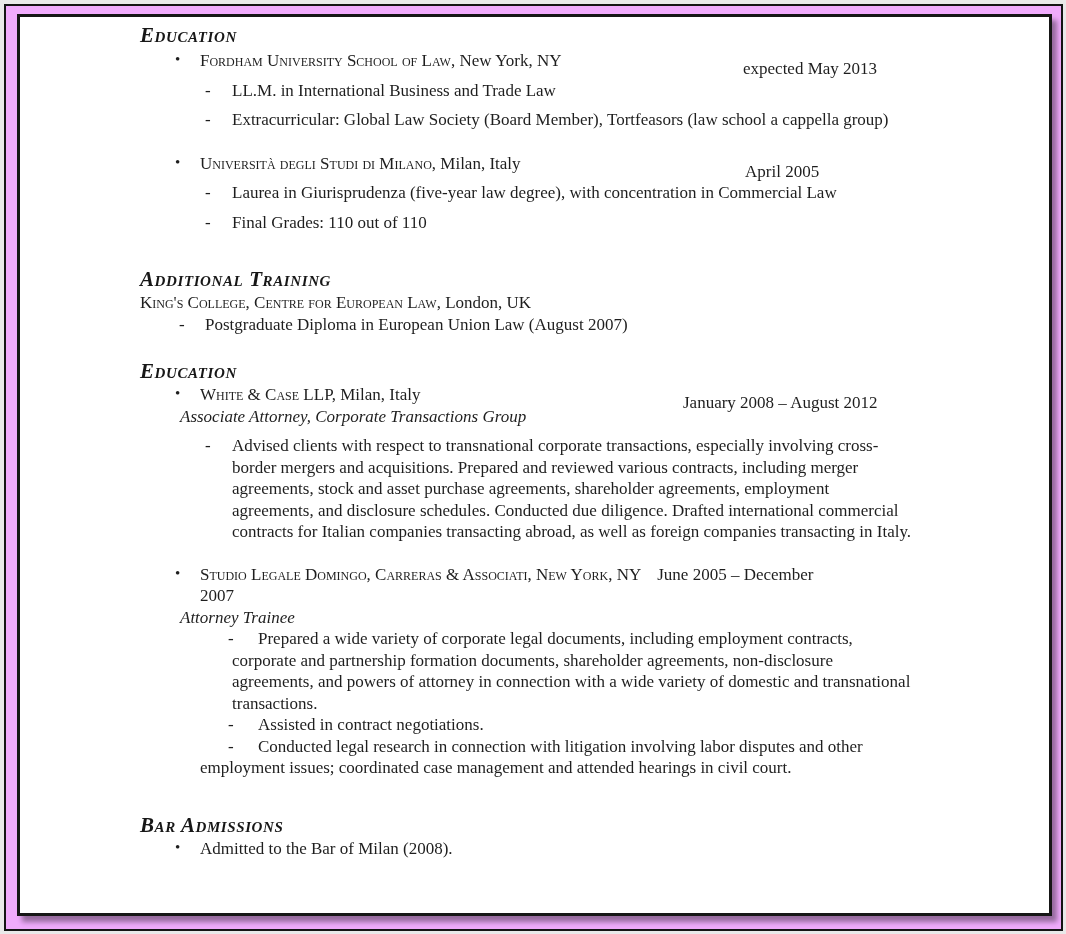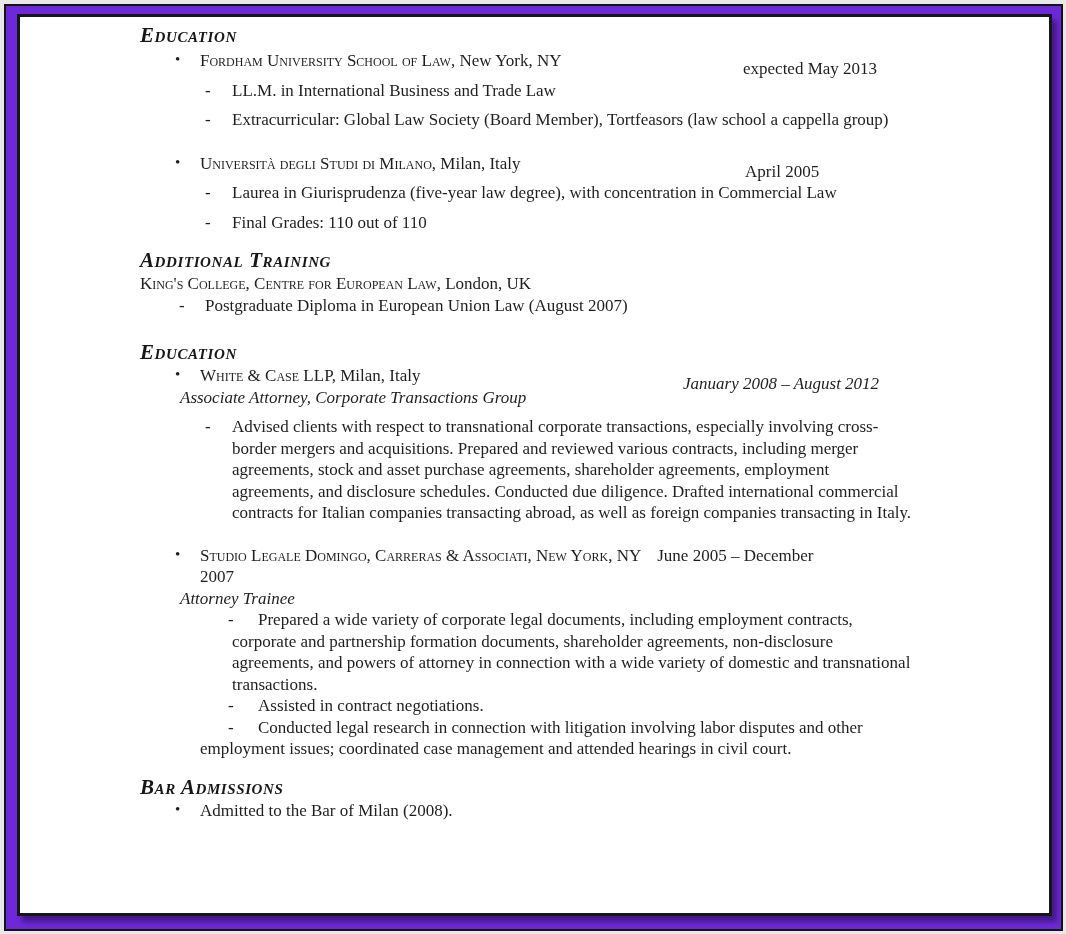--- a/index.html
+++ b/index.html
@@ -4,21 +4,21 @@
 <style>
   html,body{margin:0;padding:0;}
   body{
     width:1066px;height:934px;position:relative;
     background:#e9e9e9;
     font-family:"Liberation Serif", serif;
     color:#1e1e1e;
   }
   .outer-frame{
     position:absolute;left:4px;top:4px;right:3px;bottom:3px;
-    border:2px solid #141414;background:#6d28d9;
+    border:2px solid #141414;background:#f0abfc;
   }
   .page{
     position:absolute;left:11px;top:8px;width:1029px;height:896px;
     background:#ffffff;border:3px solid #161616;
     box-shadow:5px 6px 5px rgba(0,0,0,0.38);
   }
   .content{
     position:absolute;left:0;top:0;right:0;bottom:0;
     padding:5px 0 0 120px;
     font-size:17px;line-height:21.5px;
@@ -28,36 +28,36 @@
     font-size:21px;line-height:26px;margin:0;
     font-weight:bold;font-style:italic;font-variant:small-caps;
     letter-spacing:0.6px;color:#171717;
   }
   .sc{font-variant:small-caps;}
   .row{position:relative;margin-left:60px;width:718px;}
   .row .bmark{position:absolute;left:-25px;top:-1px;font-size:15px;}
   .date{position:absolute;top:8px;white-space:nowrap;}
   .d-ford{left:543px;}
   .d-mil{left:545px;}
-  .d-wc{left:483px;font-style:italic;}
+  .d-wc{left:483px;}
   .dash1{margin-left:92px;width:680px;text-indent:-27px;margin-top:8px;}
   .dash1 .dmark{display:inline-block;width:27px;text-indent:0;}
   .dash-at{margin-left:65px;width:707px;text-indent:-26px;}
   .dash-at .dmark{display:inline-block;width:26px;text-indent:0;}
   .dash2{margin-left:92px;width:680px;text-indent:-4px;}
   .dash2 .dmark{display:inline-block;width:30px;text-indent:0;}
   .dash2out{margin-left:60px;width:722px;text-indent:28px;}
   .dash2out .dmark{display:inline-block;width:30px;text-indent:0;}
   .role{font-style:italic;margin-left:40px;}
   .plain{margin-left:60px;}
   .nowrap{white-space:nowrap;}
   .kings{}
   .date-inline{margin-left:16px;}
   .mt2{margin-top:2px;}
-  .mt20{margin-top:14px;}
+  .mt20{margin-top:33px;}
   .mt21{margin-top:21px;}
   .mt22{margin-top:22px;}
   .mt23{margin-top:23px;}
   .mt28{margin-top:28px;}
 </style>
 </head>
 <body>
 
 <div class="outer-frame">
   <div class="page">

